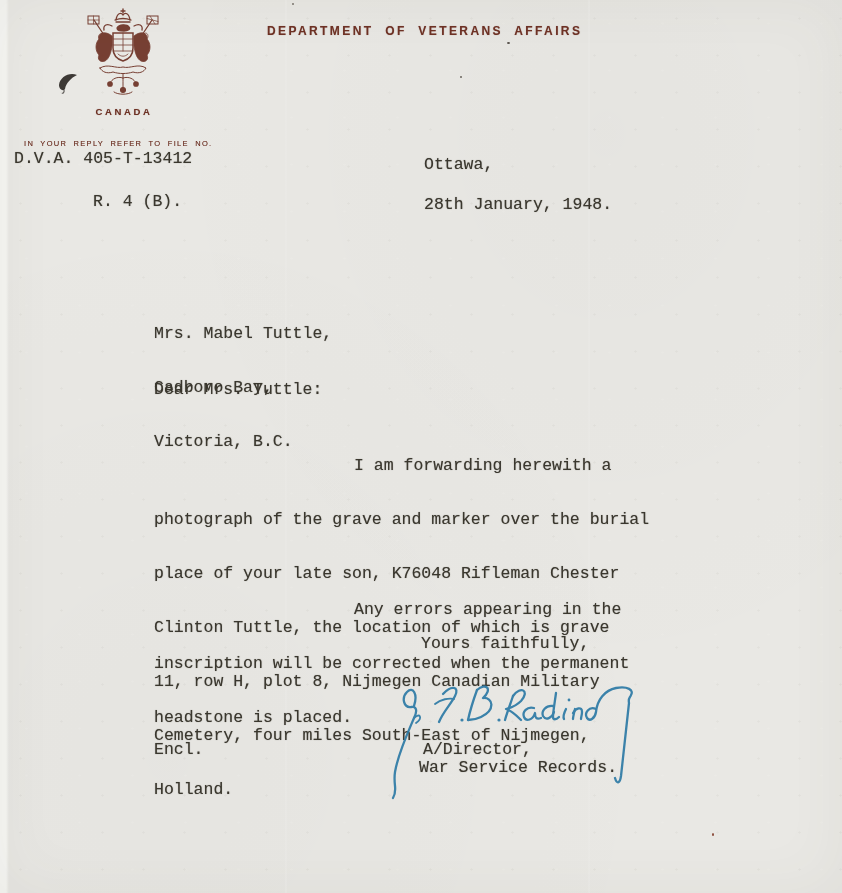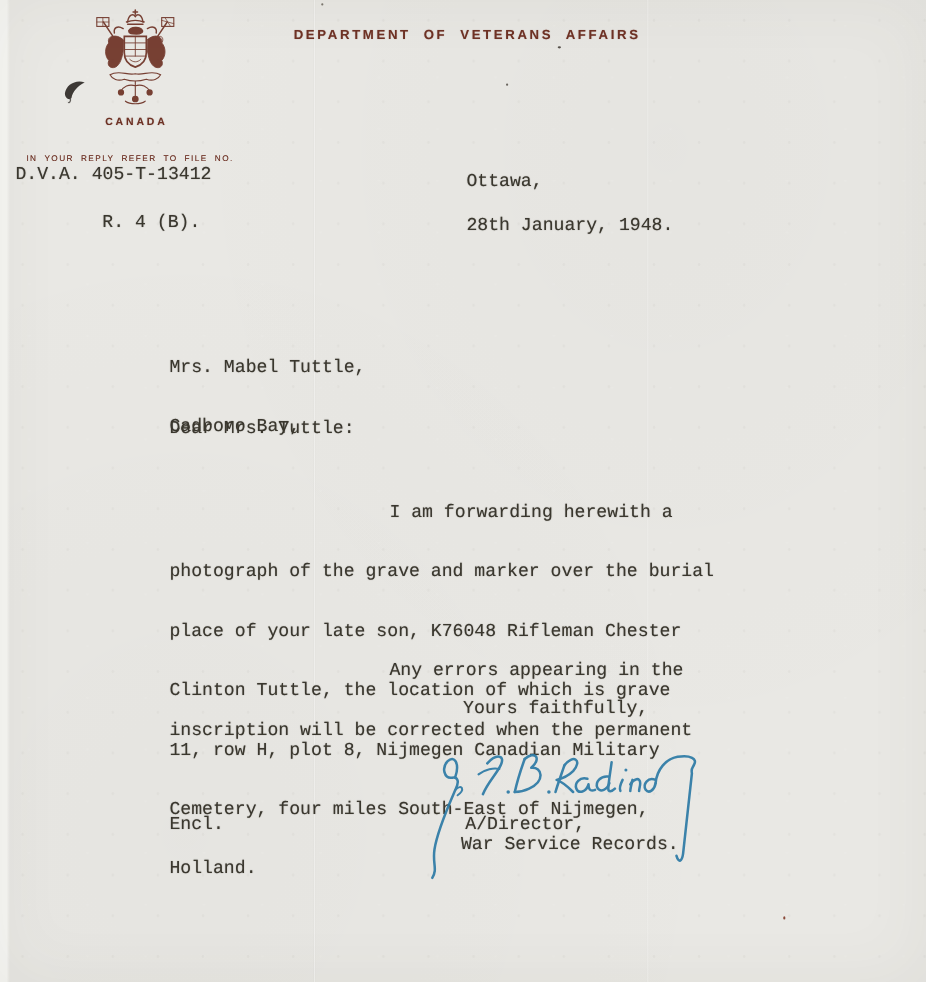--- a/index.html
+++ b/index.html
@@ -127,37 +127,39 @@
   <div class="file-label maroon">IN YOUR REPLY REFER TO FILE NO.</div>
   <div class="typed" style="left:14px; top:150px;">D.V.A. 405-T-13412</div>
   <div class="typed" style="left:93px; top:169px;margin-top:24px;">R. 4 (B).</div>
 
   <div class="typed" style="left:424px; top:156px;">Ottawa,</div>
   <div class="typed" style="left:424px; top:196px;">28th January, 1948.</div>
 
   <div class="typed addr" style="left:154px; top:289px;">
     <div class="line">Mrs. Mabel Tuttle,</div>
     <div class="line">Cadboro Bay,</div>
+    <div class="line">Victoria, B.C.</div>
   </div>
 
   <div class="typed" style="left:154px; top:381px;">Dear Mrs. Tuttle:</div>
 
   <div class="typed para" style="top:421px;">
     <div class="line first">I am forwarding herewith a</div>
     <div class="line">photograph of the grave and marker over the burial</div>
     <div class="line">place of your late son, K76048 Rifleman Chester</div>
     <div class="line">Clinton Tuttle, the location of which is grave</div>
     <div class="line">11, row H, plot 8, Nijmegen Canadian Military</div>
     <div class="line">Cemetery, four miles South-East of Nijmegen,</div>
     <div class="line">Holland.</div>
   </div>
 
   <div class="typed para" style="top:565px;">
     <div class="line first">Any errors appearing in the</div>
     <div class="line">inscription will be corrected when the permanent</div>
+    <div class="line">headstone is placed.</div>
   </div>
 
   <div class="typed" style="left:421px; top:635px;">Yours faithfully,</div>
 
   <div class="typed" style="left:154px; top:741px;">Encl.</div>
   <div class="typed" style="left:423px; top:741px;">A/Director,</div>
   <div class="typed" style="left:419px; top:759px;">War Service Records.</div>
 
   <svg class="sig-svg" width="262" height="140" viewBox="0 0 262 140" aria-label="F. B. Rading">
     <g stroke="#2e7ba6" stroke-width="2.3" fill="none" stroke-linecap="round" stroke-linejoin="round" opacity="0.93">

